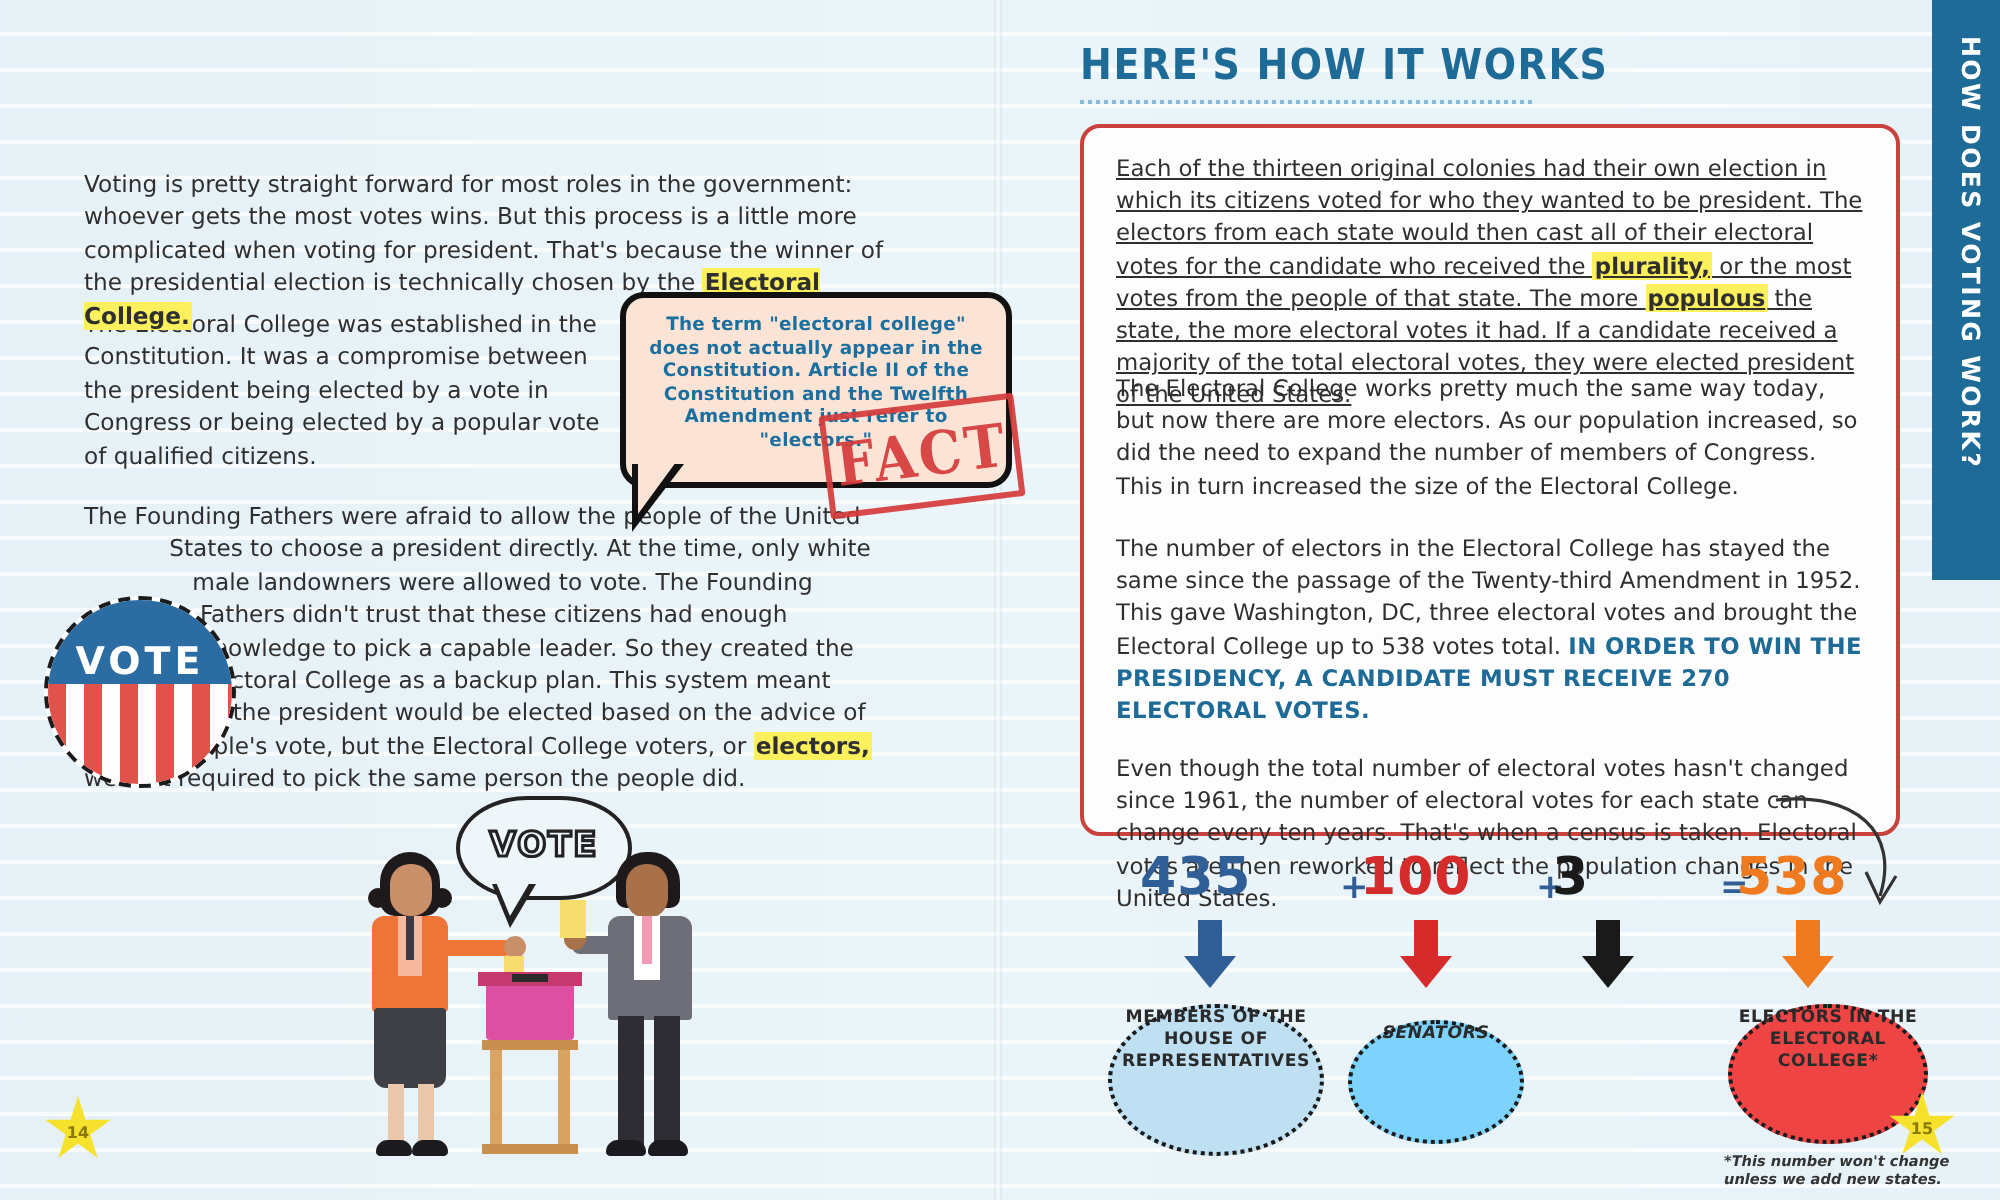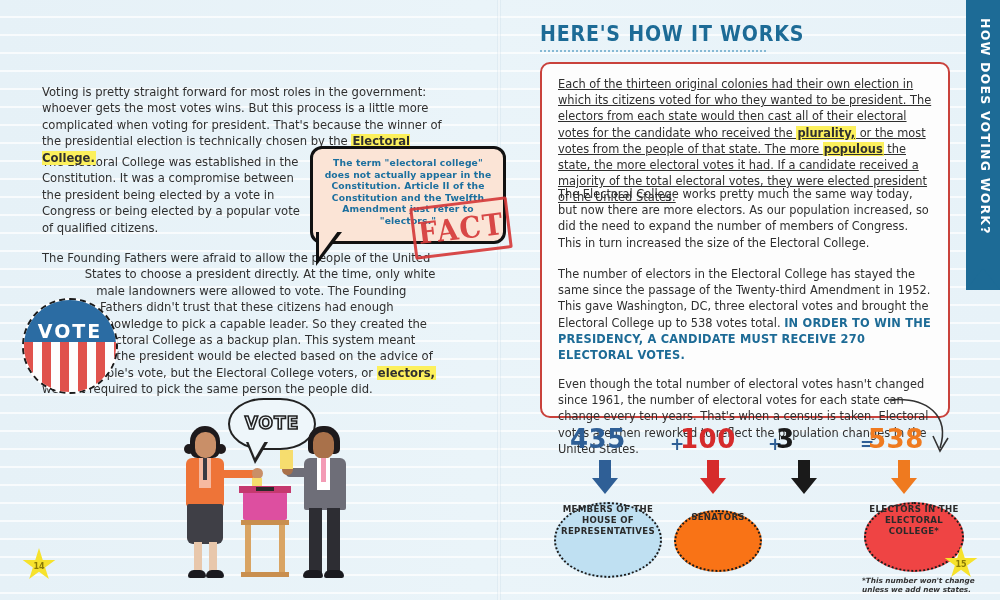--- a/index.html
+++ b/index.html
@@ -320,21 +320,21 @@
     <div class="bubble" style="left:24px;width:104px;height:72px;background:#bfe0f2;">
       <span>MEMBERS OF THE HOUSE OF REPRESENTATIVES</span>
     </div>
     <div class="eq-op" style="left:140px;">+</div>
 
     <div class="eq-num" style="left:150px;width:66px;color:#d62b2b;">100</div>
     <div class="arrow" style="left:170px;">
       <div class="shaft" style="background:#d62b2b;"></div>
       <div class="head" style="border-top:16px solid #d62b2b;"></div>
     </div>
-    <div class="bubble" style="left:144px;width:84px;height:58px;top:86px;background:#f97316;">
+    <div class="bubble" style="left:144px;width:84px;height:58px;top:86px;background:#7dd3fc;font-style:italic;">
       <span>SENATORS</span>
     </div>
     <div class="eq-op" style="left:238px;">+</div>
 
     <div class="eq-num" style="left:246px;width:56px;color:#1a1a1a;">3</div>
     <div class="arrow" style="left:261px;">
       <div class="shaft" style="background:#1a1a1a;"></div>
       <div class="head" style="border-top:16px solid #1a1a1a;"></div>
     </div>
     <div class="eq-op" style="left:330px;">=</div>

